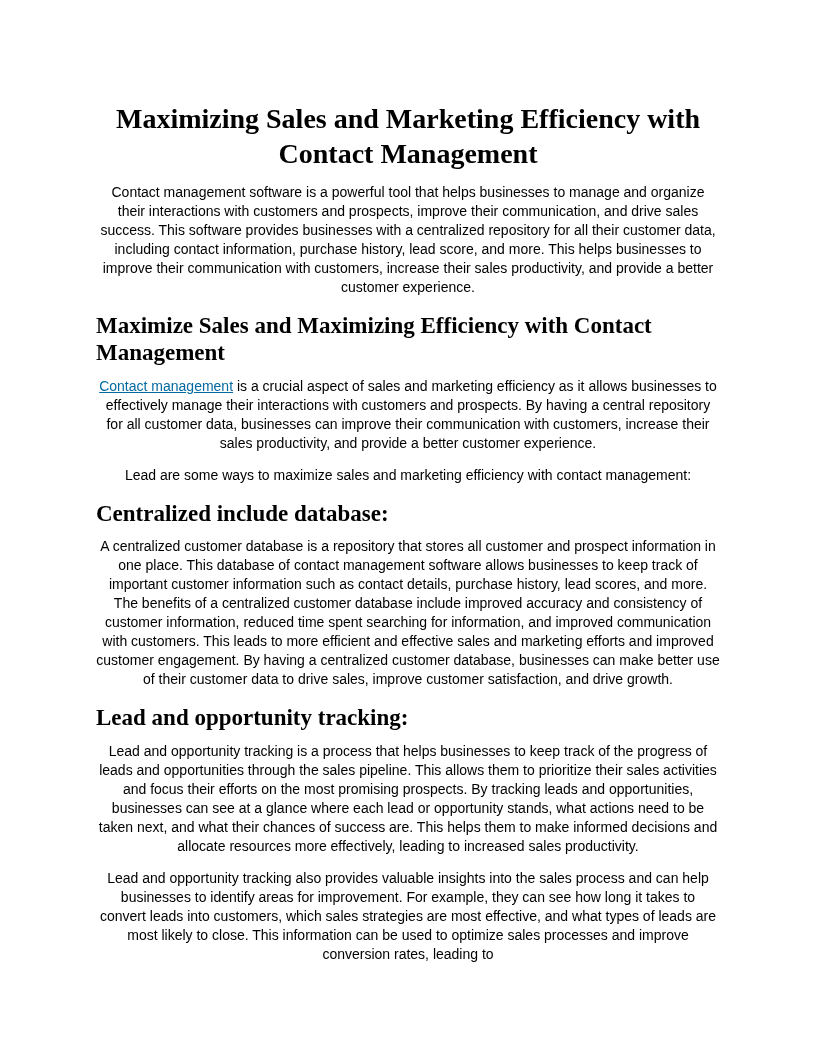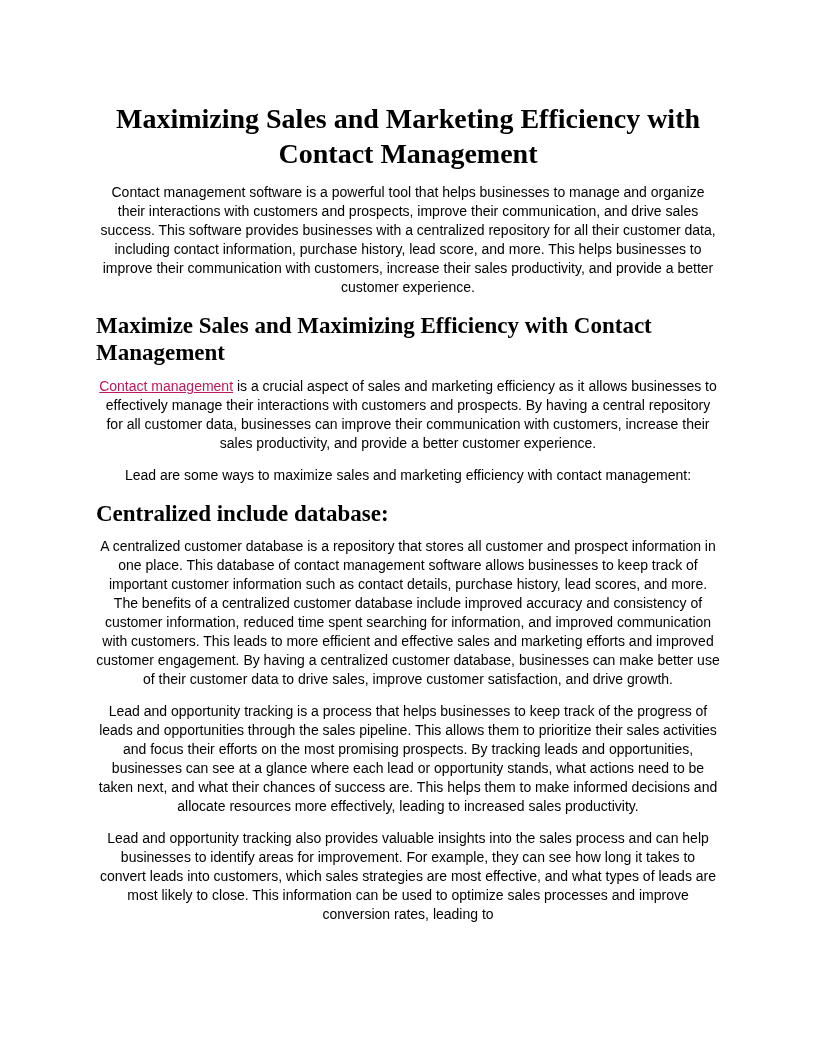--- a/index.html
+++ b/index.html
@@ -34,21 +34,21 @@
     margin: 16px 0 10px 0;
   }
   p.body {
     font-family: "Liberation Sans", sans-serif;
     font-size: 14px;
     line-height: 19px;
     margin: 4px 0 13px 0;
     text-align: center;
   }
   a.doc-link {
-    color: #be185d;
+    color: #0369a1;
     text-decoration: underline;
     cursor: pointer;
   }
 </style>
 </head>
 <body>
 
 <div class="page">
 
   <h1 class="doc-title">Maximizing Sales and Marketing Efficiency with Contact Management</h1>
@@ -58,18 +58,19 @@
   <h2 class="heading">Maximize Sales and Maximizing Efficiency with Contact Management</h2>
 
   <p class="body"><a class="doc-link" href="#">Contact management</a><span> is a crucial aspect of sales and marketing efficiency as it allows businesses to effectively manage their interactions with customers and prospects. By having a central repository for all customer data, businesses can improve their communication with customers, increase their sales productivity, and provide a better customer experience.</span></p>
 
   <p class="body">Lead are some ways to maximize sales and marketing efficiency with contact management:</p>
 
   <h2 class="heading">Centralized include database:</h2>
 
   <p class="body">A centralized customer database is a repository that stores all customer and prospect information in one place. This database of contact management software allows businesses to keep track of important customer information such as contact details, purchase history, lead scores, and more. The benefits of a centralized customer database include improved accuracy and consistency of customer information, reduced time spent searching for information, and improved communication with customers. This leads to more efficient and effective sales and marketing efforts and improved customer engagement. By having a centralized customer database, businesses can make better use of their customer data to drive sales, improve customer satisfaction, and drive growth.</p>
 
+  <h2 class="heading">Lead and opportunity tracking:</h2>
 
   <p class="body">Lead and opportunity tracking is a process that helps businesses to keep track of the progress of leads and opportunities through the sales pipeline. This allows them to prioritize their sales activities and focus their efforts on the most promising prospects. By tracking leads and opportunities, businesses can see at a glance where each lead or opportunity stands, what actions need to be taken next, and what their chances of success are. This helps them to make informed decisions and allocate resources more effectively, leading to increased sales productivity.</p>
 
   <p class="body">Lead and opportunity tracking also provides valuable insights into the sales process and can help businesses to identify areas for improvement. For example, they can see how long it takes to convert leads into customers, which sales strategies are most effective, and what types of leads are most likely to close. This information can be used to optimize sales processes and improve conversion rates, leading to</p>
 
 </div>
 
 </body></html>

